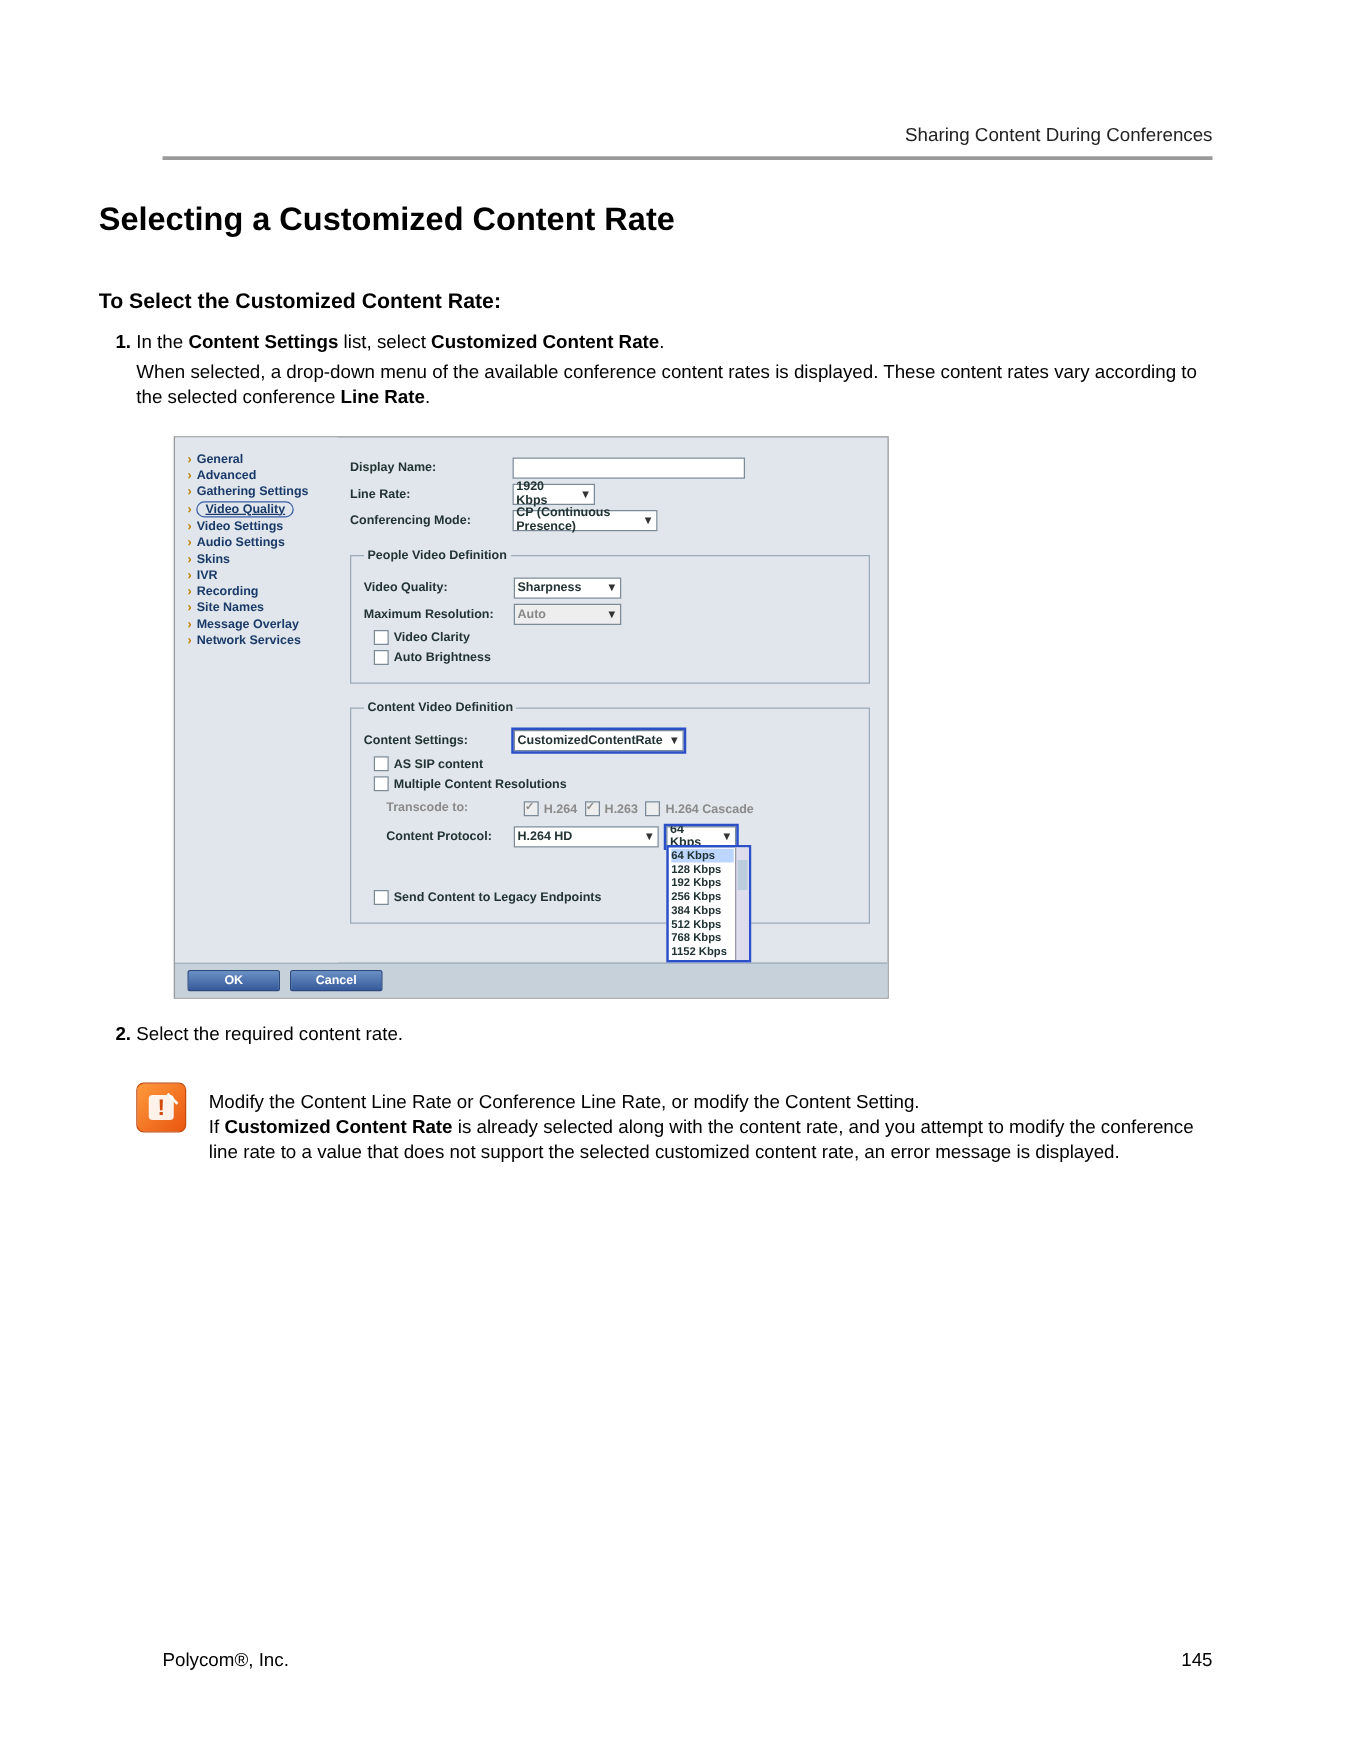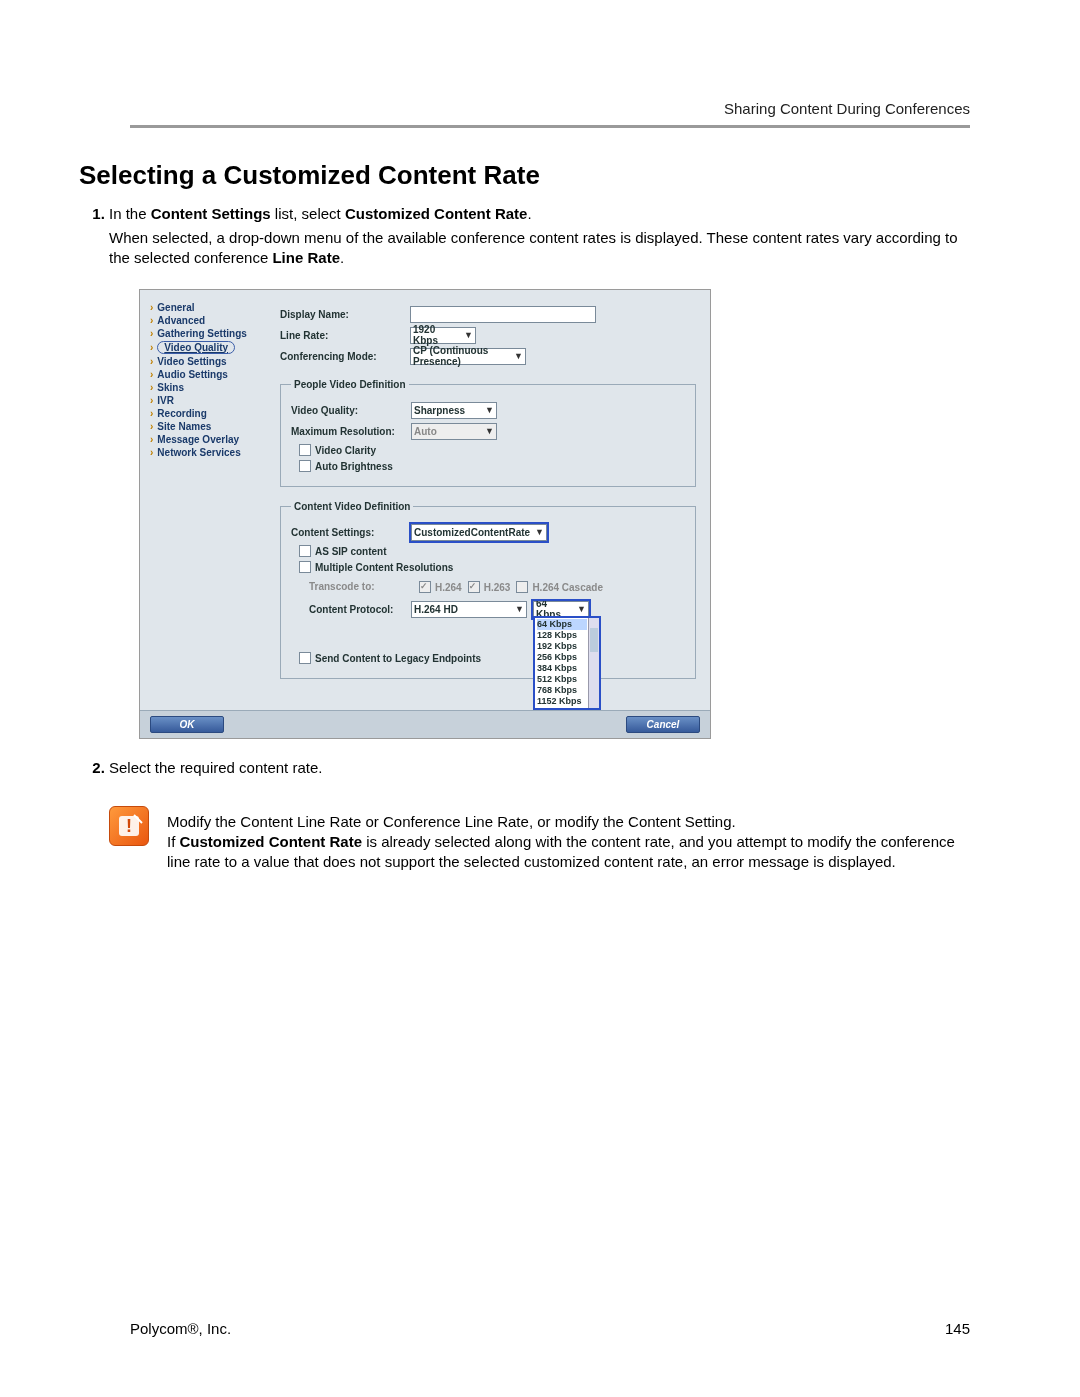--- a/index.html
+++ b/index.html
@@ -160,24 +160,23 @@
     background:#dde; border-left:1px solid #99a;
   }
   .rate-list .thumb {
     position:absolute; right:1px; top:10px; width:8px; height:24px; background:#bcd;
   }
   .rate-list div.sel-row { background:#bcd6ff; }
   .ss-footer {
     background: #c7d1da;
     padding: 5px 10px;
     display: flex;
-    justify-content: space-between;
+    justify-content: flex-start;
     gap: 8px;
     border-top: 1px solid #9aaab8;
-    font-style: italic;
   }
   .btn {
     min-width: 56px;
     padding: 2px 8px;
     font-size: 10px;
     text-align: center;
     color: #fff;
     background: linear-gradient(#6a90c6,#365a9a);
     border: 1px solid #2b4a80;
     border-radius: 2px;
@@ -212,20 +211,21 @@
 </style>
 </head>
 <body>
 
 <div class="page">
 
   <div class="header-right">Sharing Content During Conferences</div>
   <div class="header-rule"></div>
 
   <div class="h1">Selecting a Customized Content Rate</div>
+  <div class="h2">To Select the Customized Content Rate:</div>
 
   <ol class="steps">
     <li>
       <span class="step-body">
         <span>In the </span><b>Content Settings</b><span> list, select </span><b>Customized Content Rate</b><span>.</span>
       </span>
       <div class="step-para">
         <span>When selected, a drop-down menu of the available conference content rates is displayed. These content rates vary according to the selected conference </span><b>Line Rate</b><span>.</span>
       </div>
 

